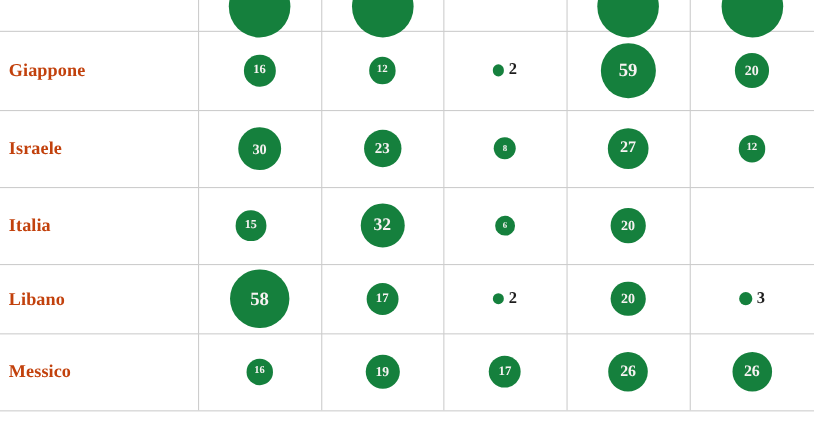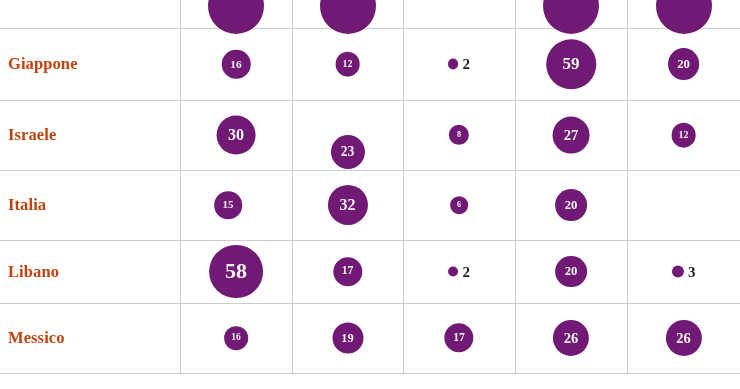--- a/index.html
+++ b/index.html
@@ -52,21 +52,21 @@
   
   .cell {
     position: absolute;
     display: flex;
     align-items: center;
     justify-content: center;
     transform: translate(-50%, -50%);
   }
   .bubble {
     border-radius: 50%;
-    background: #701a75;
+    background: #15803d;
     display: flex;
     align-items: center;
     justify-content: center;
     flex: 0 0 auto;
   }
   .bubble .val-in {
     color: #f7f2f2;
     font-weight: bold;
     line-height: 1;
     font-family: "Liberation Serif", "DejaVu Serif", serif;
@@ -128,24 +128,24 @@
       </div>
     </div>
     <div class="cell" style="left: 683.5px; top: 64px;">
       <div class="bubble" style="width: 31.805px; height: 31.805px;">
         <span class="val-in" style="font-size: 12.7px;">20</span>
       </div>
     </div>
     <div class="row-label" style="top: 135px;">Israele</div>
     <div class="cell" style="left: 236px; top: 135px;">
       <div class="bubble" style="width: 38.8406px; height: 38.8406px;">
-        <span class="val-in" style="font-size: 16px;">30</span>
-      </div>
-    </div>
-    <div class="cell" style="left: 347.5px; top: 152px;">
+        <span class="val-in" style="font-size: 13px;">30</span>
+      </div>
+    </div>
+    <div class="cell" style="left: 347.5px; top: 135px;">
       <div class="bubble" style="width: 34.0708px; height: 34.0708px;">
         <span class="val-in" style="font-size: 13.6px;">23</span>
       </div>
     </div>
     <div class="cell" style="left: 459px; top: 135px;">
       <div class="bubble" style="width: 20.299px; height: 20.299px;">
         <span class="val-in" style="font-size: 8.1px;">8</span>
       </div>
     </div>
     <div class="cell" style="left: 571px; top: 135px;">
@@ -175,21 +175,21 @@
       </div>
     </div>
     <div class="cell" style="left: 571px; top: 205px;">
       <div class="bubble" style="width: 31.805px; height: 31.805px;">
         <span class="val-in" style="font-size: 12.7px;">20</span>
       </div>
     </div>
     <div class="row-label" style="top: 271.5px;">Libano</div>
     <div class="cell" style="left: 236px; top: 271.5px;">
       <div class="bubble" style="width: 53.8104px; height: 53.8104px;">
-        <span class="val-in" style="font-size: 22px;">58</span>
+        <span class="val-in" style="font-size: 17px;">58</span>
       </div>
     </div>
     <div class="cell" style="left: 347.5px; top: 271.5px;">
       <div class="bubble" style="width: 29.3617px; height: 29.3617px;">
         <span class="val-in" style="font-size: 11.7px;">17</span>
       </div>
     </div>
     <div class="cell" style="left: 459px; top: 271.5px;">
       <div class="bubble" style="width: 10.3995px; height: 10.3995px;"></div>
       <span class="val-out">2</span>

